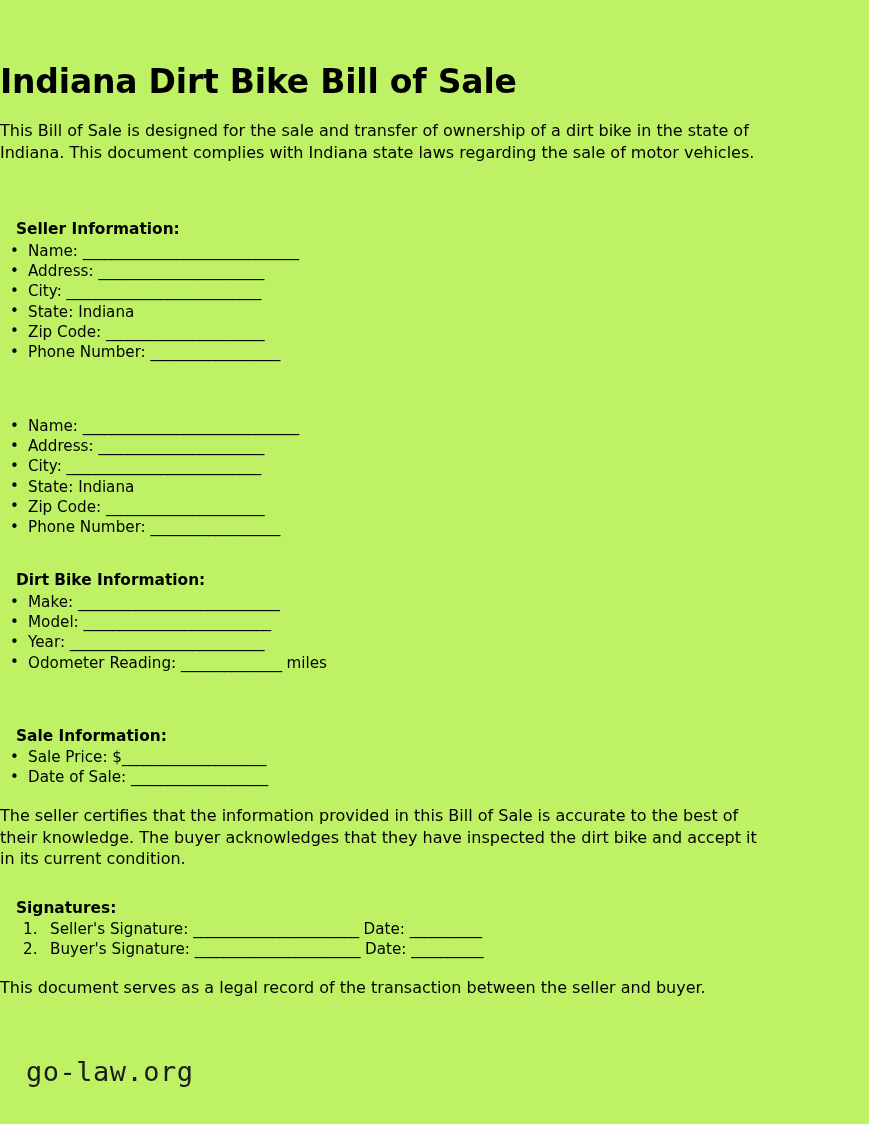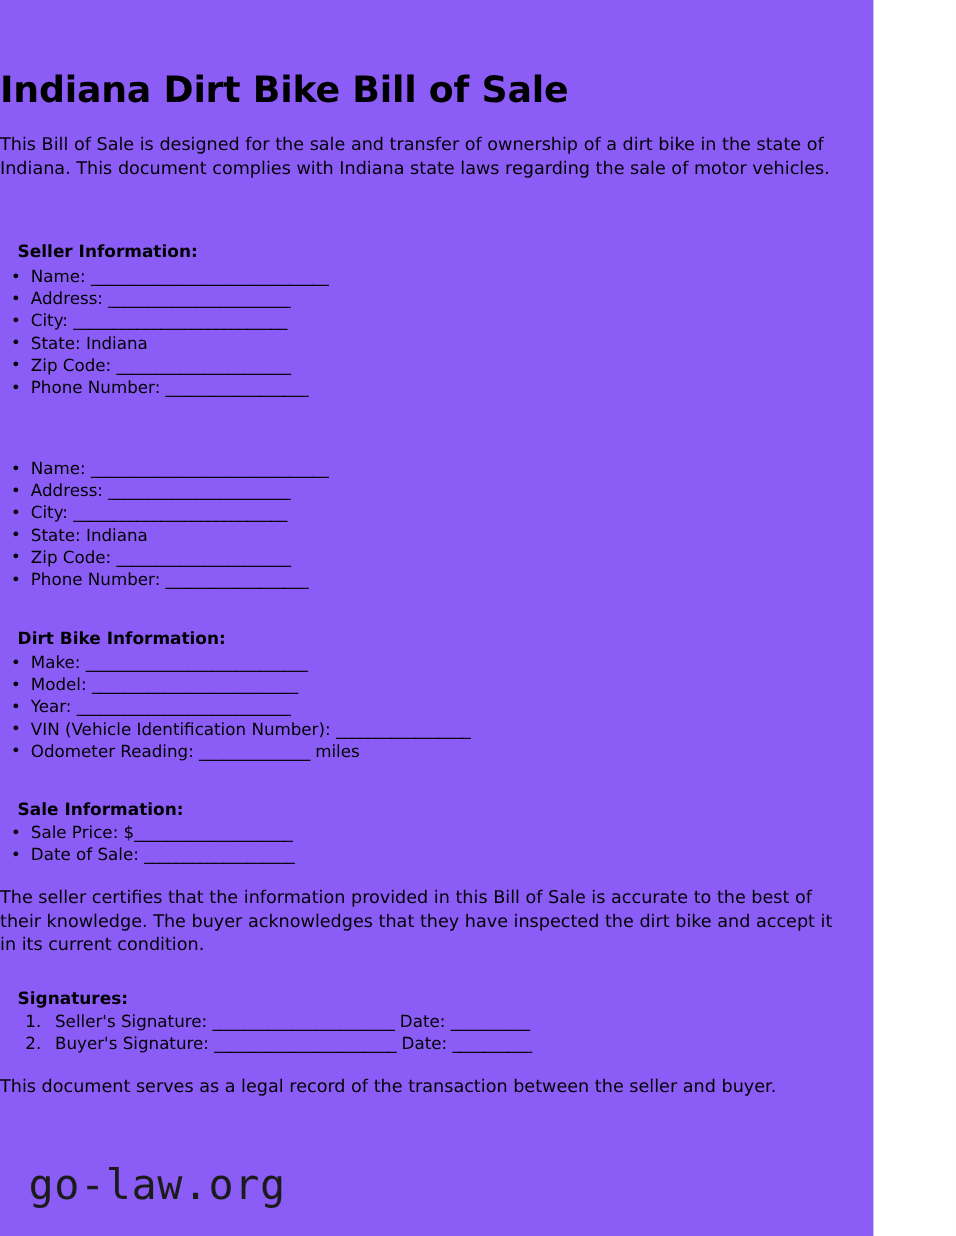--- a/index.html
+++ b/index.html
@@ -6,23 +6,23 @@
     margin: 0;
     padding: 0;
     background: #ffffff;
   }
   body {
     font-family: "DejaVu Sans", sans-serif;
     color: #000000;
   }
   .page {
     position: relative;
-    width: 794px;
+    width: 869px;
     height: 1124px;
-    background: #8b5cf6;
+    background: #bef264;
     box-sizing: border-box;
     overflow: hidden;
   }
   h1.doc-title {
     font-family: "DejaVu Sans", sans-serif;
     font-size: 33px;
     font-weight: bold;
     letter-spacing: -0.2px;
     margin: 0;
     padding: 0;
@@ -94,21 +94,21 @@
     line-height: 20.2px;
   }
   .fill {
     letter-spacing: -0.4px;
   }
   .footer-logo {
     position: absolute;
     left: 26px;
     top: 1058px;
     font-family: "DejaVu Sans Mono", monospace;
-    font-size: 38px;
+    font-size: 27px;
     letter-spacing: 0.5px;
     color: #1b1b1b;
     line-height: 1;
     white-space: nowrap;
   }
   .sig-date {
     display: inline-block;
   }
 </style>
 </head>
@@ -148,21 +148,20 @@
   </div>
 
   <div class="body-block" style="top:554px;">
     <h2 class="section-heading">Dirt Bike Information:</h2>
   </div>
   <div class="body-block" style="top:592px;">
     <ul class="field-list">
       <li><span>Make:</span> <span class="fill">____________________________</span></li>
       <li><span>Model:</span> <span class="fill">__________________________</span></li>
       <li><span>Year:</span> <span class="fill">___________________________</span></li>
-      <li><span>VIN (Vehicle Identification Number):</span> <span class="fill">_________________</span></li>
       <li><span>Odometer Reading:</span> <span class="fill">______________</span> <span>miles</span></li>
     </ul>
   </div>
 
   <div class="body-block" style="top:710px;">
     <h2 class="section-heading">Sale Information:</h2>
   </div>
   <div class="body-block" style="top:747px;">
     <ul class="field-list">
       <li><span>Sale Price: $</span><span class="fill">____________________</span></li>

